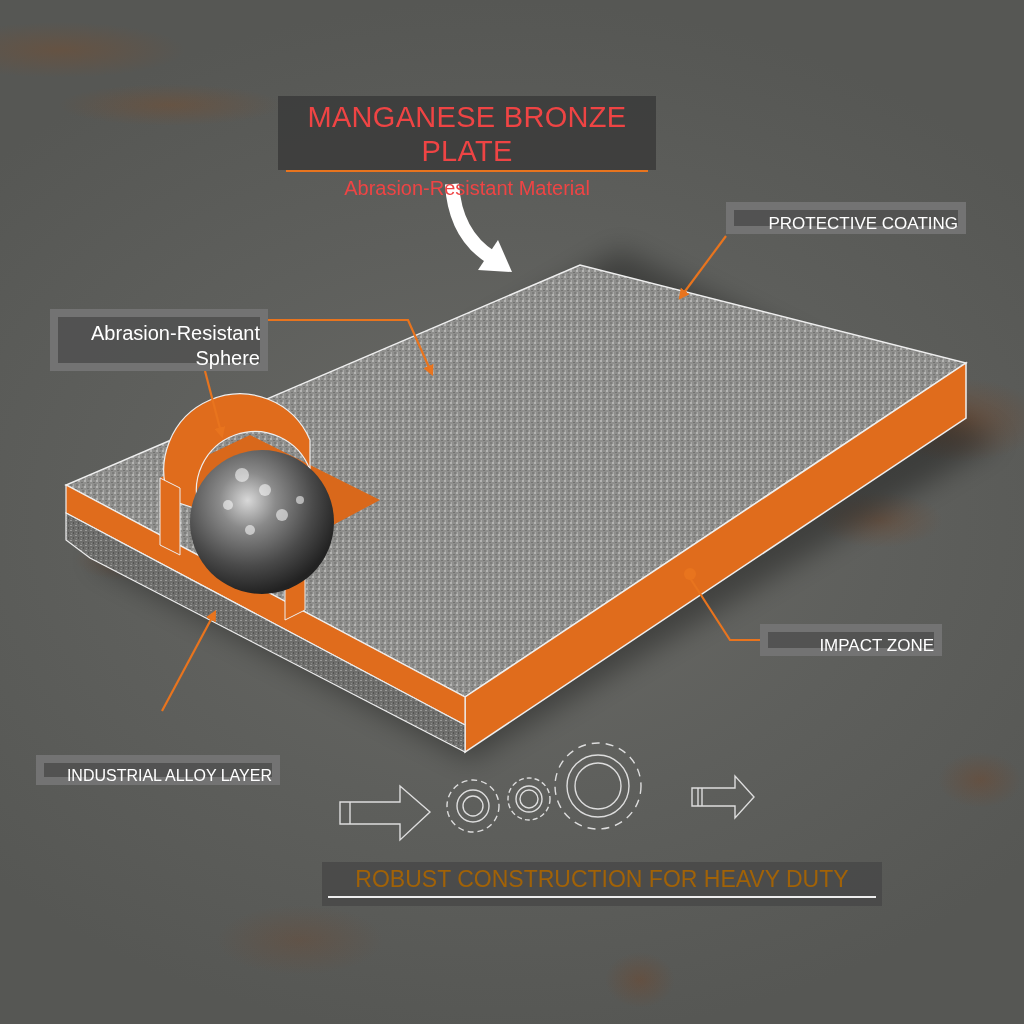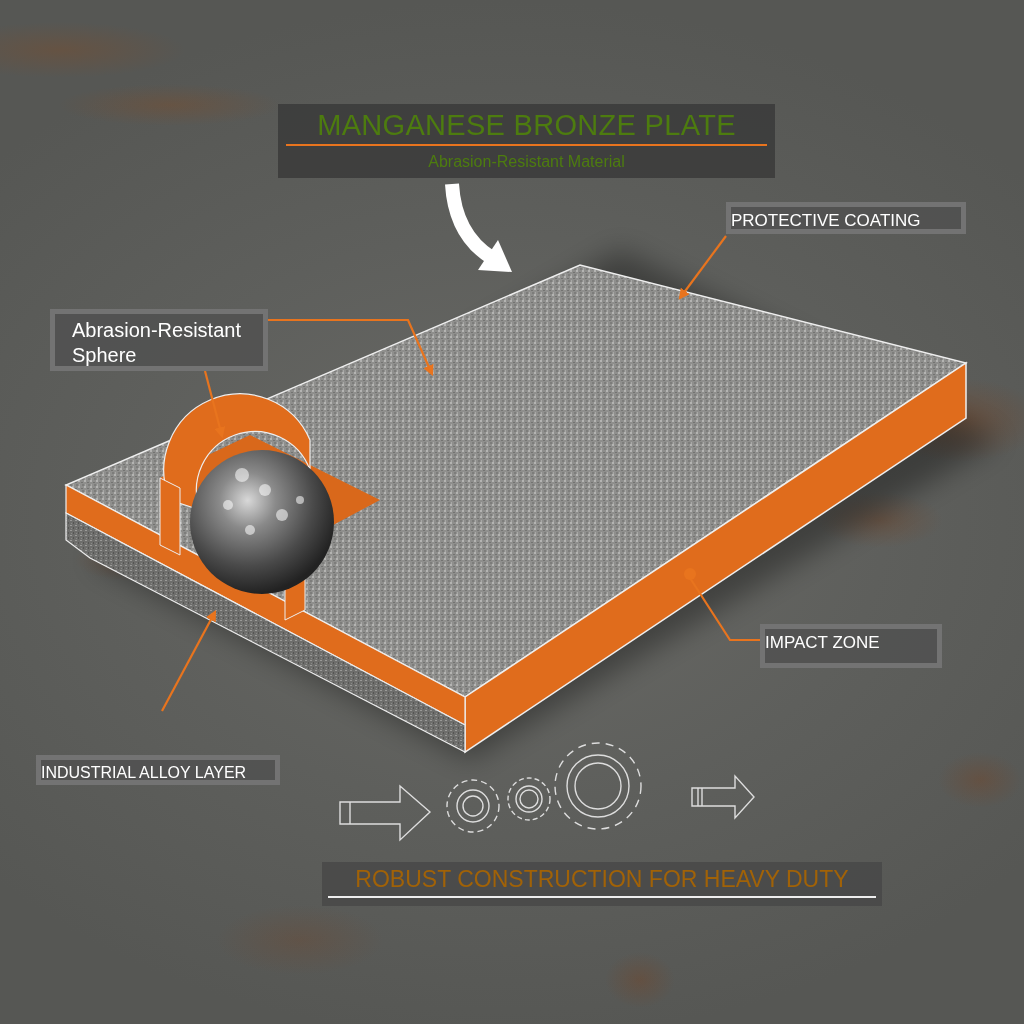--- a/index.html
+++ b/index.html
@@ -13,35 +13,35 @@
       radial-gradient(ellipse 90px 40px at 880px 520px, rgba(120,65,30,0.35), transparent 70%),
       radial-gradient(ellipse 80px 30px at 130px 560px, rgba(120,65,30,0.35), transparent 70%),
       radial-gradient(ellipse 60px 40px at 980px 780px, rgba(120,65,30,0.35), transparent 70%),
       radial-gradient(ellipse 50px 40px at 640px 980px, rgba(120,65,30,0.35), transparent 70%),
       radial-gradient(ellipse 120px 50px at 300px 940px, rgba(120,65,30,0.25), transparent 70%),
       radial-gradient(ellipse 700px 520px at 500px 520px, #6a6a66 0%, #5e5f5c 55%, #565754 100%);
   }
   .scene { position:absolute; inset:0; }
 
   .title-box {
-    position:absolute; left:278px; top:104px; width:497px; height:74px;
+    position:absolute; left:278px; top:96px; width:378px; height:74px;
     background:rgba(55,55,55,0.78);
-    color:#4d7c0f; text-align:center;
+    color:#ef4444; text-align:center;
   }
   .title-box .t1 { font-size:29px; letter-spacing:0.3px; padding-top:4px; line-height:34px; }
   .title-box .rule { height:2px; background:#e8741e; margin:2px 8px 0 8px; }
-  .title-box .t2 { font-size:16px; line-height:30px; margin-top:1px; }
+  .title-box .t2 { font-size:20px; line-height:30px; margin-top:1px; }
 
   .label {
     position:absolute; color:#fff; background:rgba(80,80,80,0.8);
-    border:5px solid #737373; text-align:left; box-sizing:border-box;
+    border:8px solid #737373; text-align:right; box-sizing:border-box;
   }
   .lbl-coating { left:726px; top:202px; width:240px; height:32px; font-size:17px; line-height:28px; }
   .lbl-sphere { left:50px; top:309px; width:218px; height:62px; font-size:20px; line-height:25px; padding-top:4px;padding-left:17px; }
-  .lbl-impact { left:760px; top:624px; width:182px; height:44px; font-size:17px; line-height:28px; }
+  .lbl-impact { left:760px; top:624px; width:182px; height:32px; font-size:17px; line-height:28px; }
   .lbl-alloy { left:36px; top:711px; width:244px; height:30px; font-size:16px; line-height:26px;margin-top:44px; }
 
   .bottom-banner {
     position:absolute; left:322px; top:862px; width:560px; height:44px;
     background:rgba(70,70,70,0.78); color:#a16207; text-align:center;
     font-size:23px; line-height:34px;
   }
   .bottom-banner .rule { height:2px; background:#eee; margin:0 6px; }
 
   svg.overlay { position:absolute; left:0; top:0; }

